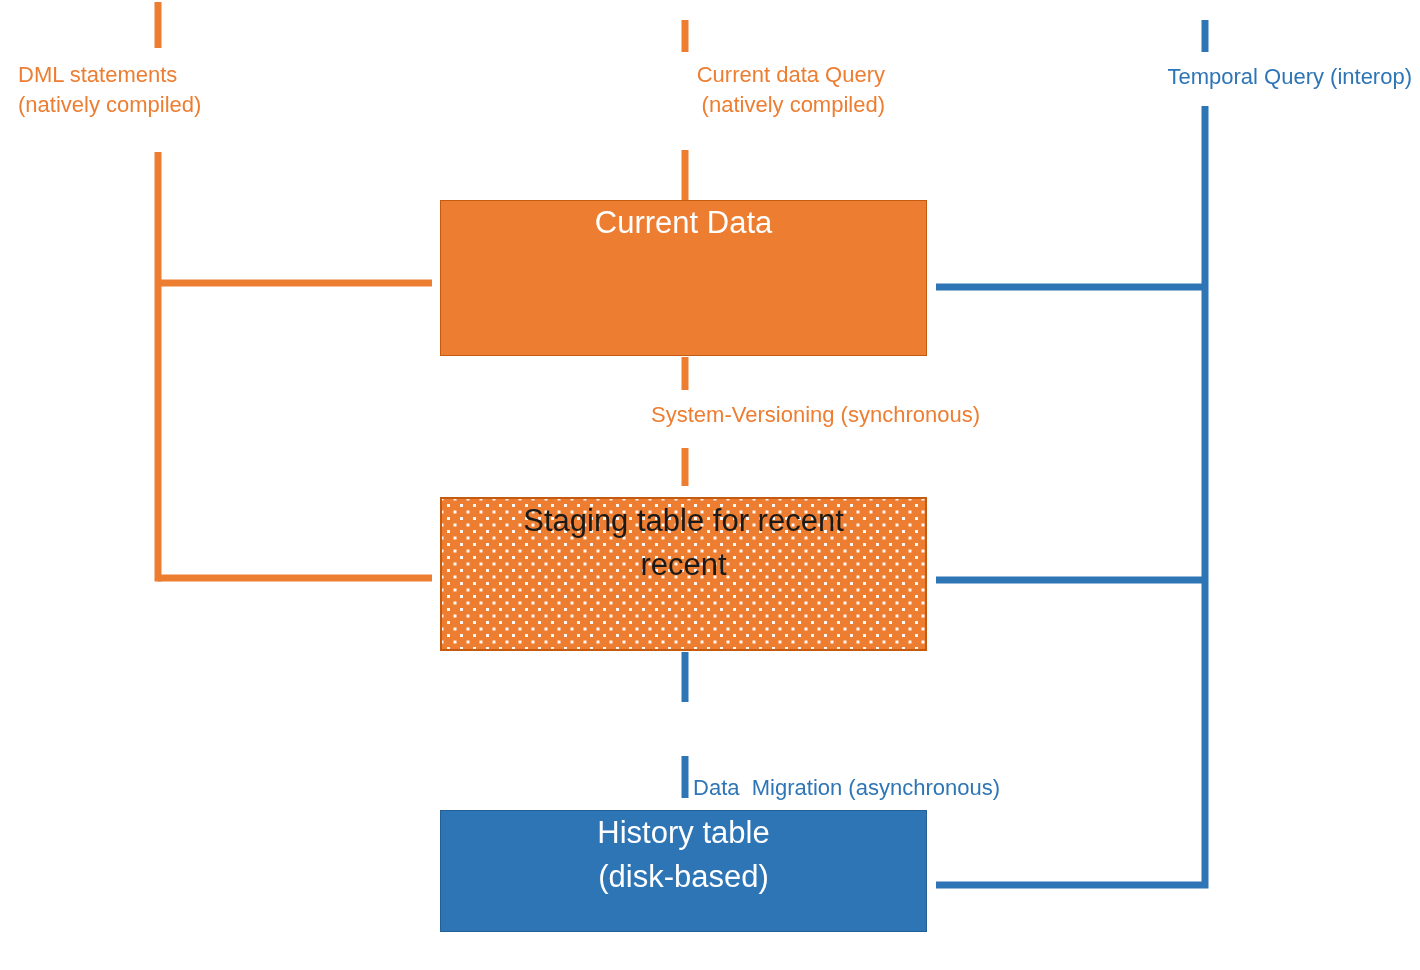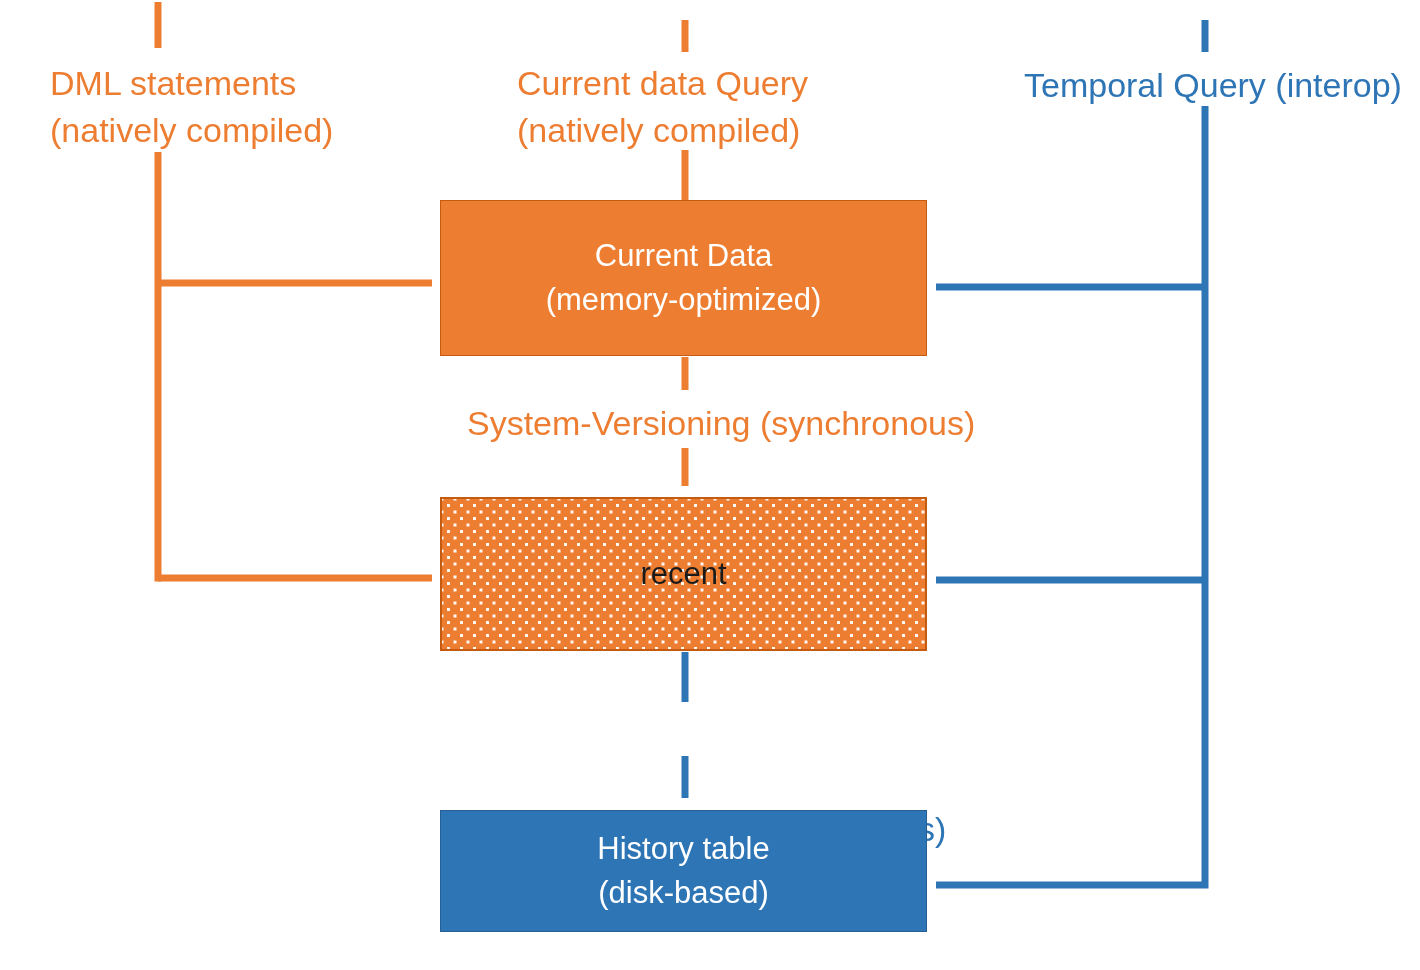--- a/index.html
+++ b/index.html
@@ -27,36 +27,34 @@
     height: 970px;
   }
   .arrows path { fill: none; stroke-width: 7; }
   .arrows path.o { stroke: var(--orange); }
   .arrows path.b { stroke: var(--blue); }
   .ah-o { fill: var(--orange); }
   .ah-b { fill: var(--blue); }
 
   .label {
     position: absolute;
-    font-size: 34px;
+    font-size: 22px;
     line-height: 1.38;
-    margin-left: 32px;
   }
   .label.orange { color: var(--orange); }
   .label.blue   { color: var(--blue); }
-  .center { text-align: left; }
+  .center { text-align: right; }
 
   .box {
     position: absolute;
     left: 440px;
     width: 487px;
     display: flex;
     flex-direction: column;
     align-items: center;
-    justify-content: center;
     font-size: 31px;
     line-height: 1.42;
     text-align: center;
   }
   .box-current {
     top: 200px;
     height: 156px;
     background: var(--orange);
     border: 1px solid #c55a11;
     color: var(--box-text);
@@ -139,24 +137,24 @@
   <div class="label blue center lbl-temporal">
     <div>Temporal Query (interop)</div>
   </div>
 
   <div class="label blue center lbl-data-migration">
     <div>Data  Migration (asynchronous)</div>
   </div>
 
   <div class="box box-current">
     <div>Current Data</div>
-    <div>(memory-optimized)</div>
   </div>
 
   <div class="box box-staging">
+    <div>Staging table for recent</div>
     <div>recent</div>
   </div>
 
   <div class="box box-history">
     <div>History table</div>
     <div>(disk-based)</div>
   </div>
 
 </div>
 

